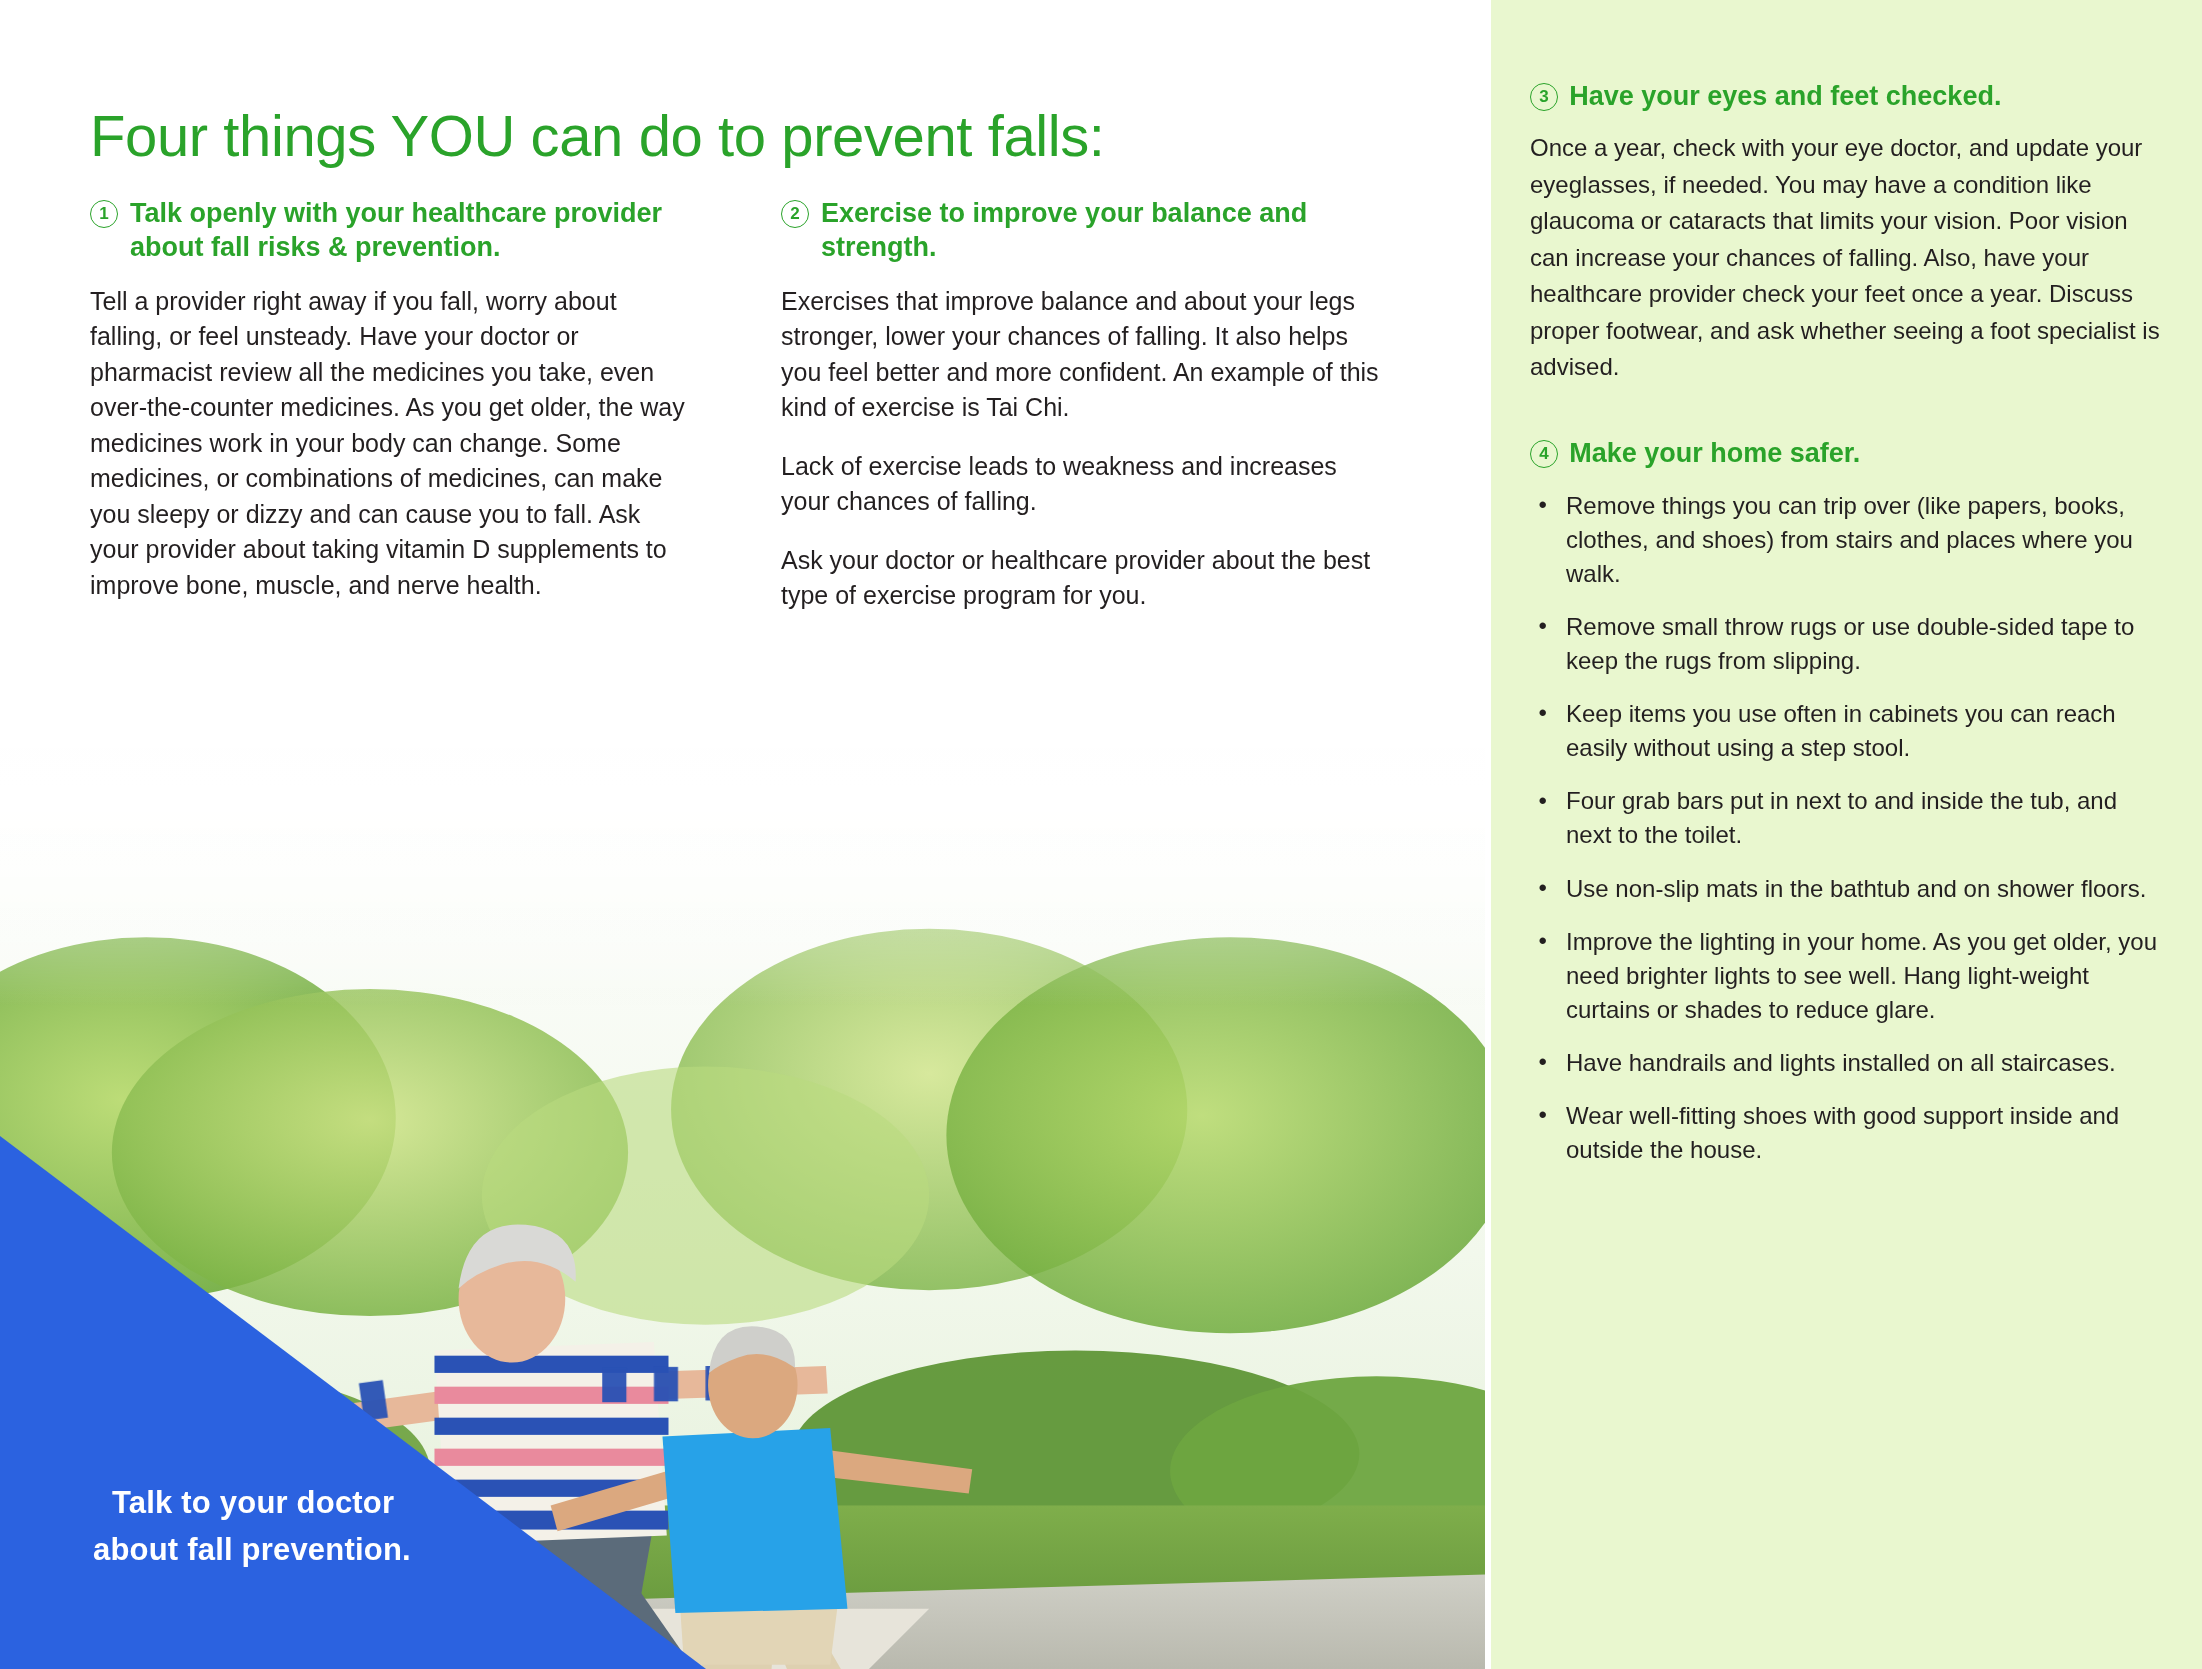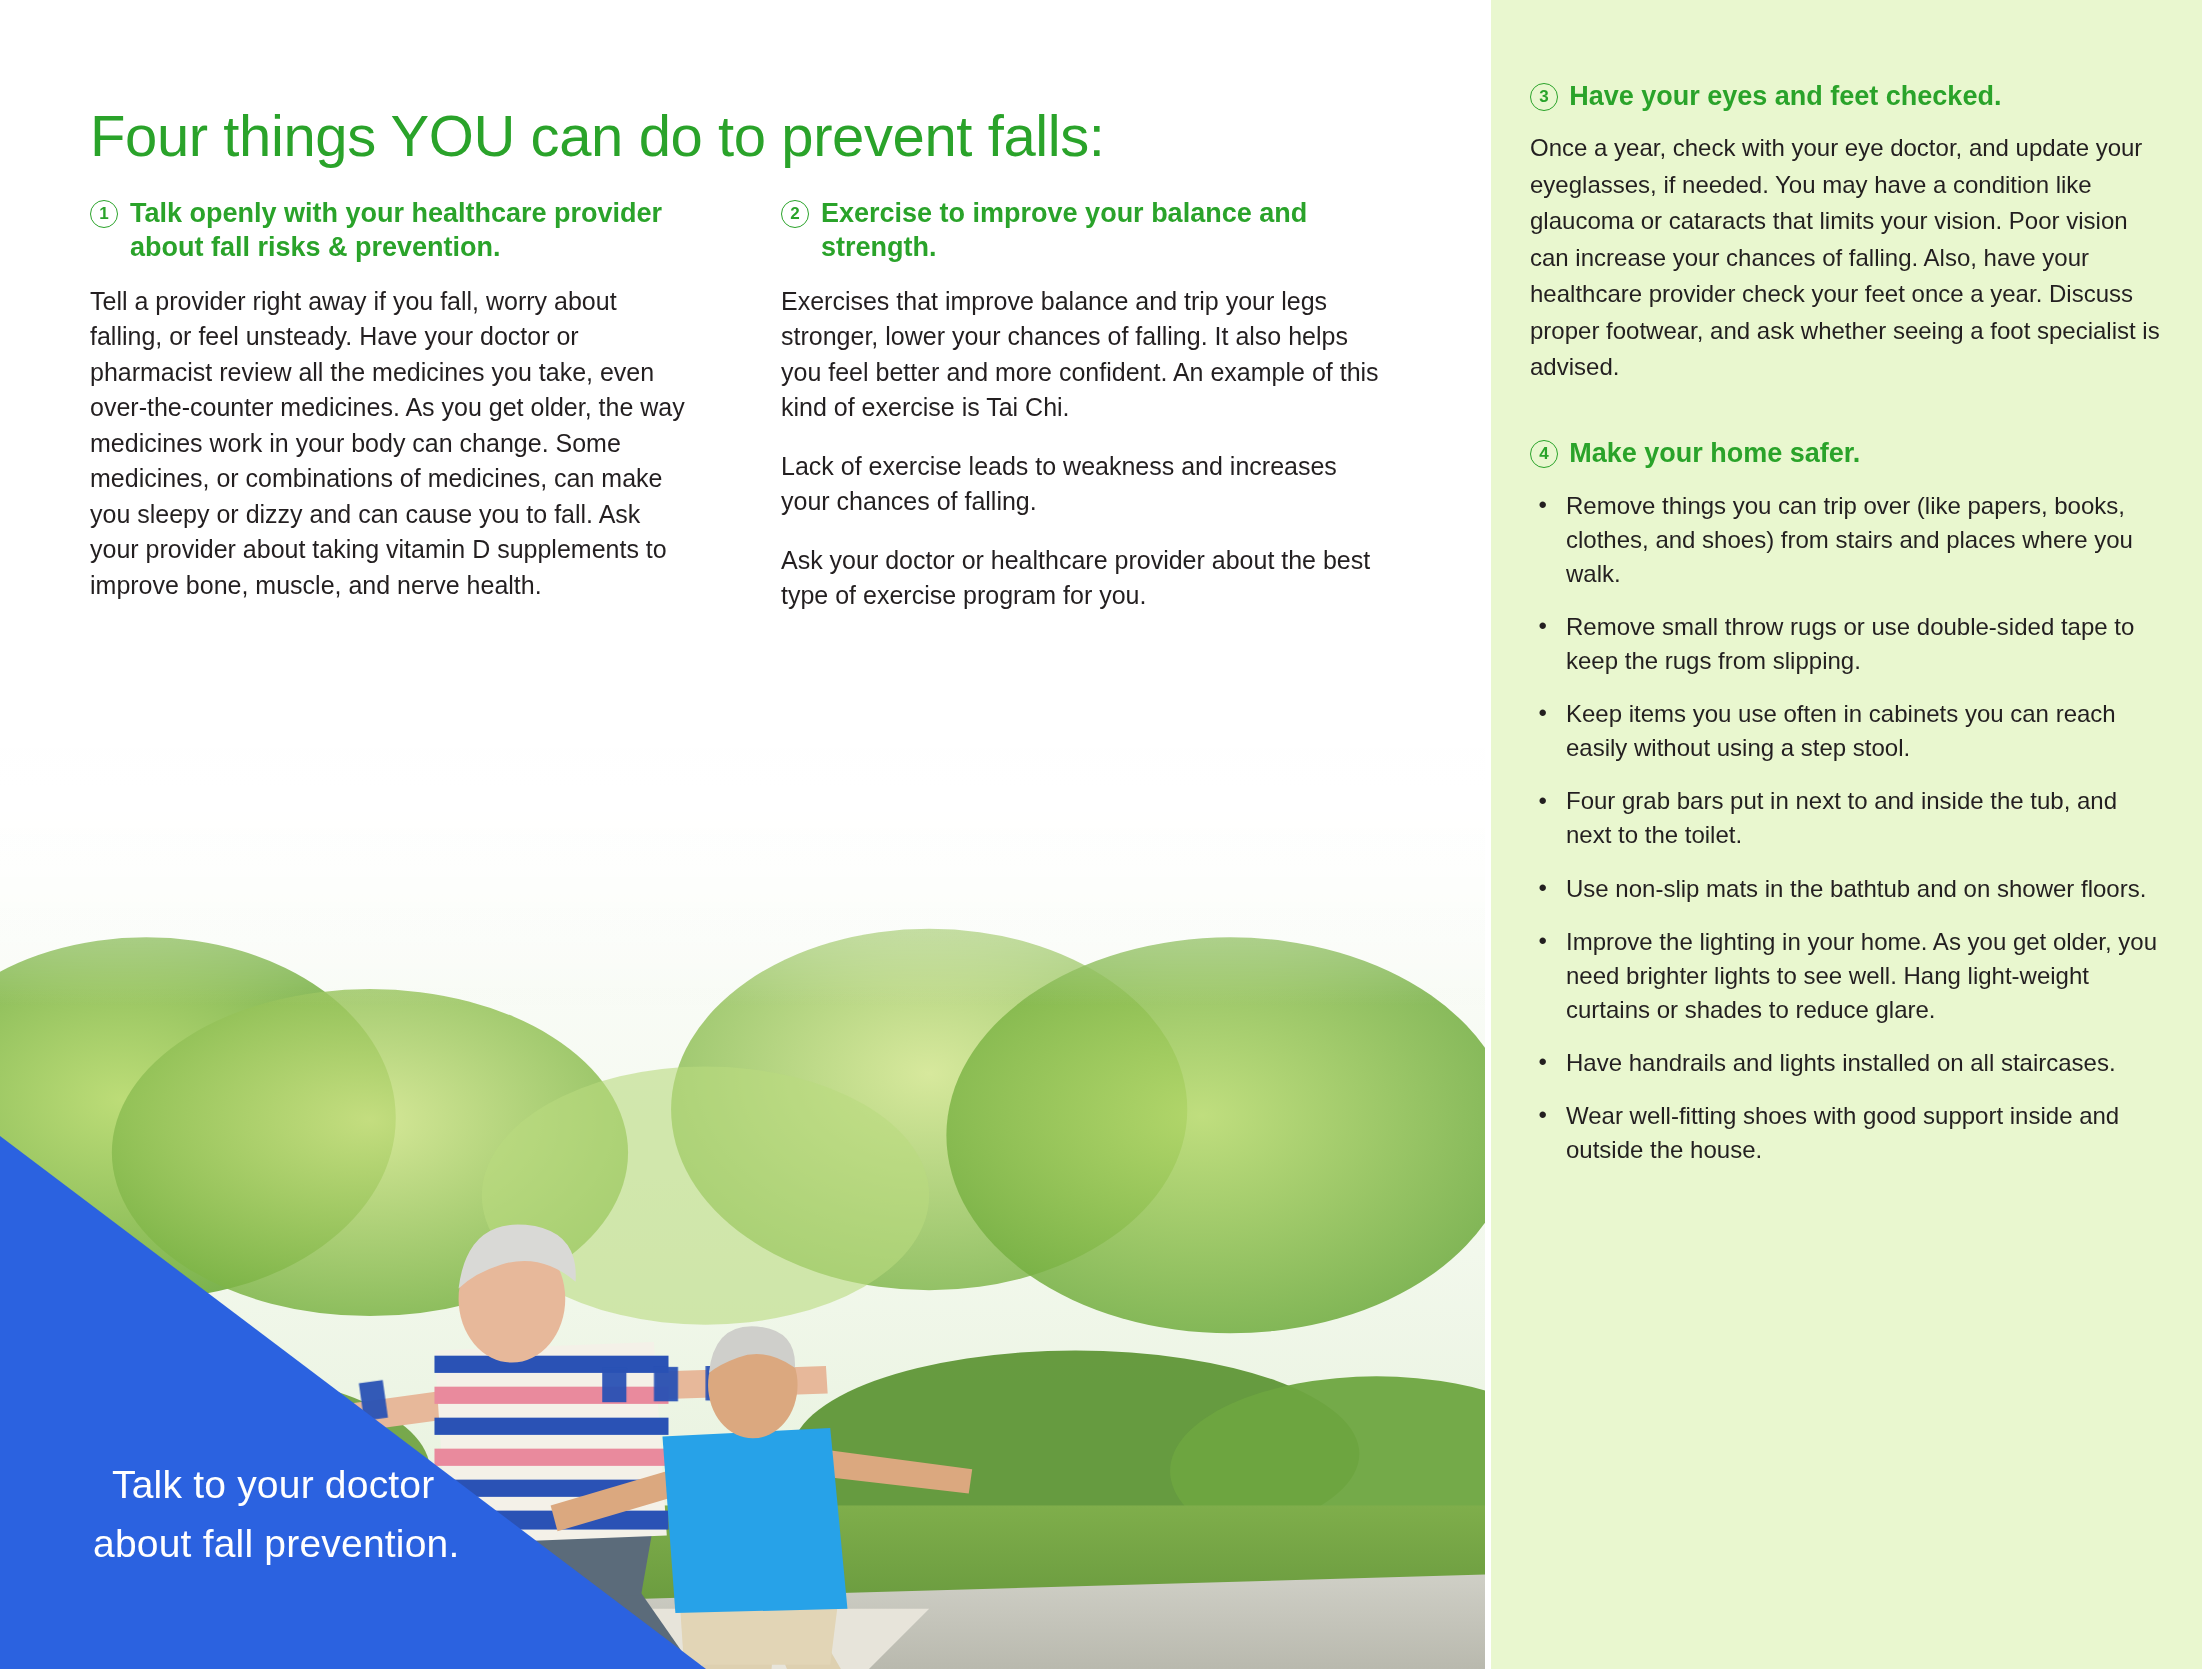--- a/index.html
+++ b/index.html
@@ -108,22 +108,22 @@
     pointer-events: none;
   }
   .blue-triangle svg { display:block; width: 100%; height: 100%; }
 
   .cta {
     position: absolute;
     left: 93px;
     bottom: 96px;
     width: 482px;
     color: #ffffff;
-    font-size: 39px;
-    font-weight: normal;
+    font-size: 31px;
+    font-weight: bold;
     line-height: 1.5;
     letter-spacing: 0.2px;
   }
   .cta .l1 { padding-left: 19px; }
 
   
   .right-panel {
     position: absolute;
     left: 1491px;
     top: 0;
@@ -193,21 +193,21 @@
           <span class="item-head-text">Talk openly with your healthcare provider about fall risks &amp; prevention.</span>
         </div>
         <p class="body">Tell a provider right away if you fall, worry about falling, or feel unsteady. Have your doctor or pharmacist review all the medicines you take, even over-the-counter medicines. As you get older, the way medicines work in your body can change. Some medicines, or combinations of medicines, can make you sleepy or dizzy and can cause you to fall. Ask your provider about taking vitamin D supplements to improve bone, muscle, and nerve health.</p>
       </div>
 
       <div class="col">
         <div class="item-head">
           <span class="num-circle">2</span>
           <span class="item-head-text">Exercise to improve your balance and strength.</span>
         </div>
-        <p class="body">Exercises that improve balance and trip your legs stronger, lower your chances of falling. It also helps you feel better and more confident. An example of this kind of exercise is Tai Chi.</p>
+        <p class="body">Exercises that improve balance and about your legs stronger, lower your chances of falling. It also helps you feel better and more confident. An example of this kind of exercise is Tai Chi.</p>
         <p class="body">Lack of exercise leads to weakness and increases your chances of falling.</p>
         <p class="body">Ask your doctor or healthcare provider about the best type of exercise program for you.</p>
       </div>
 
     </div>
 
     <div class="photo">
       <svg viewBox="0 0 1733 1070" preserveAspectRatio="none" aria-hidden="true">
         <defs>
           <linearGradient id="sky" x1="0" y1="0" x2="0" y2="1">

